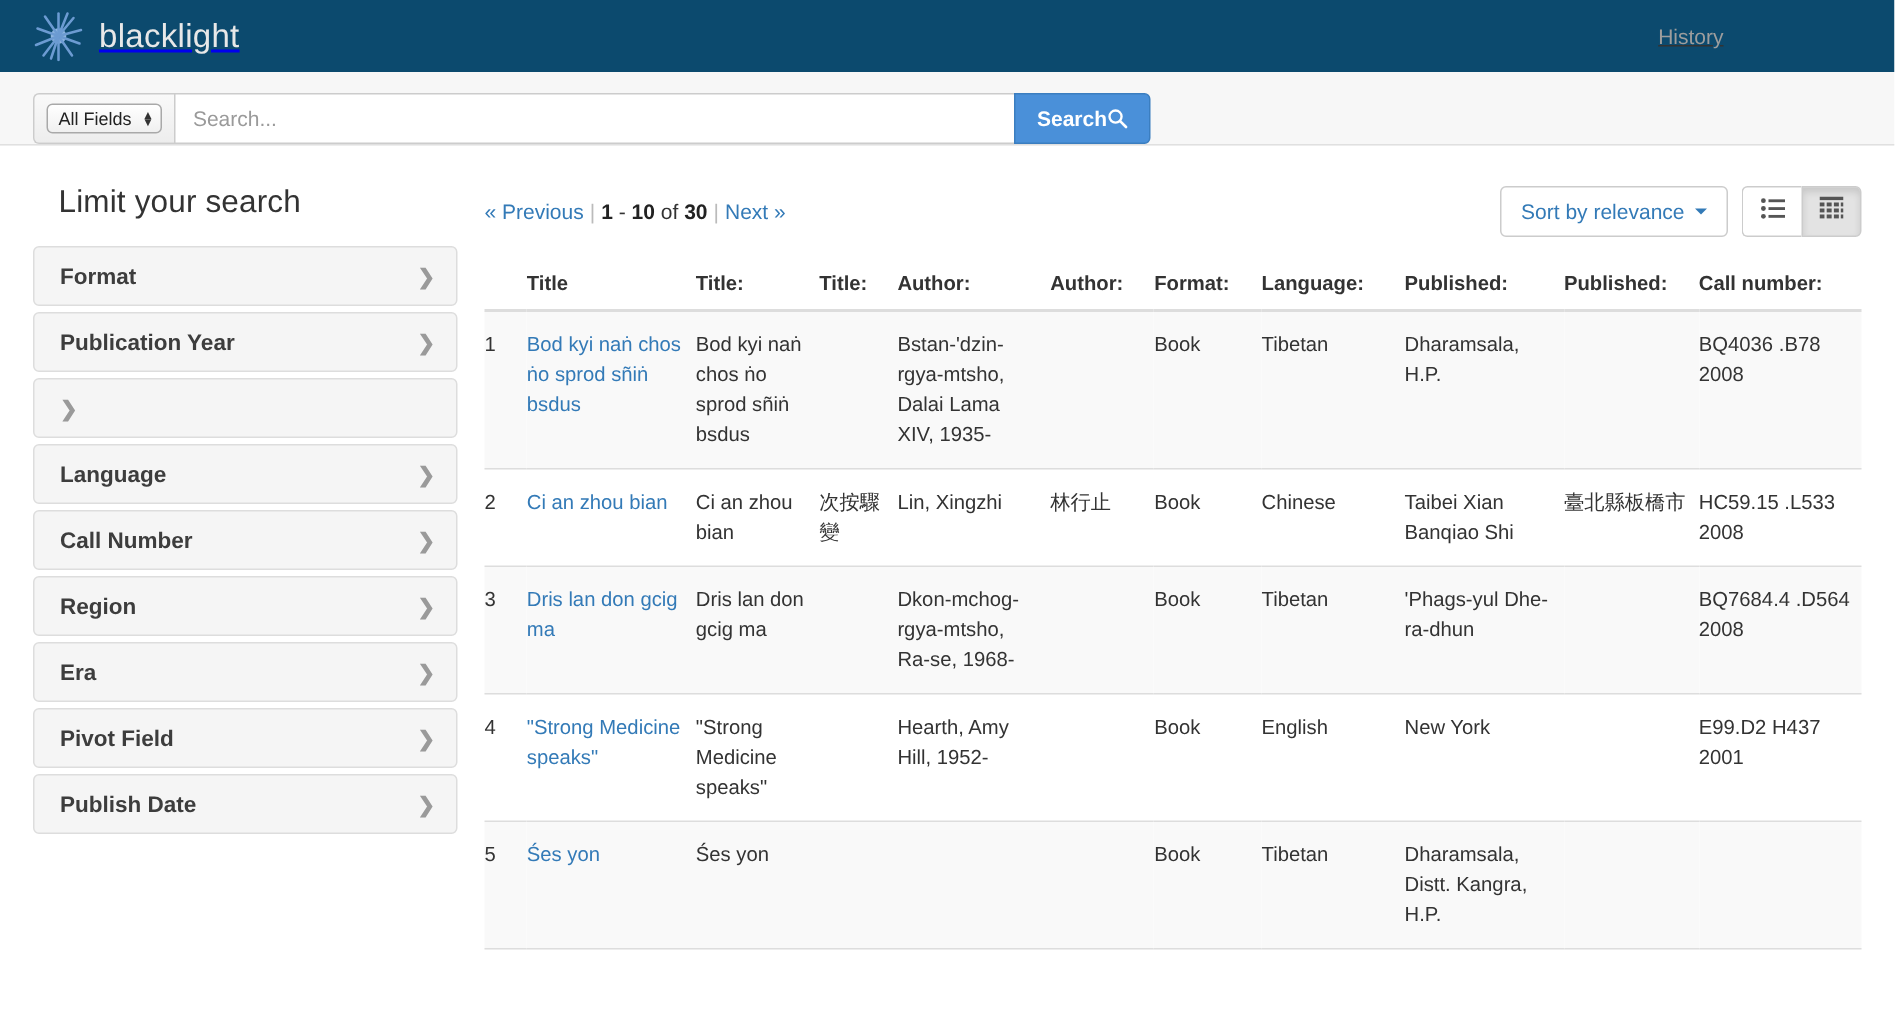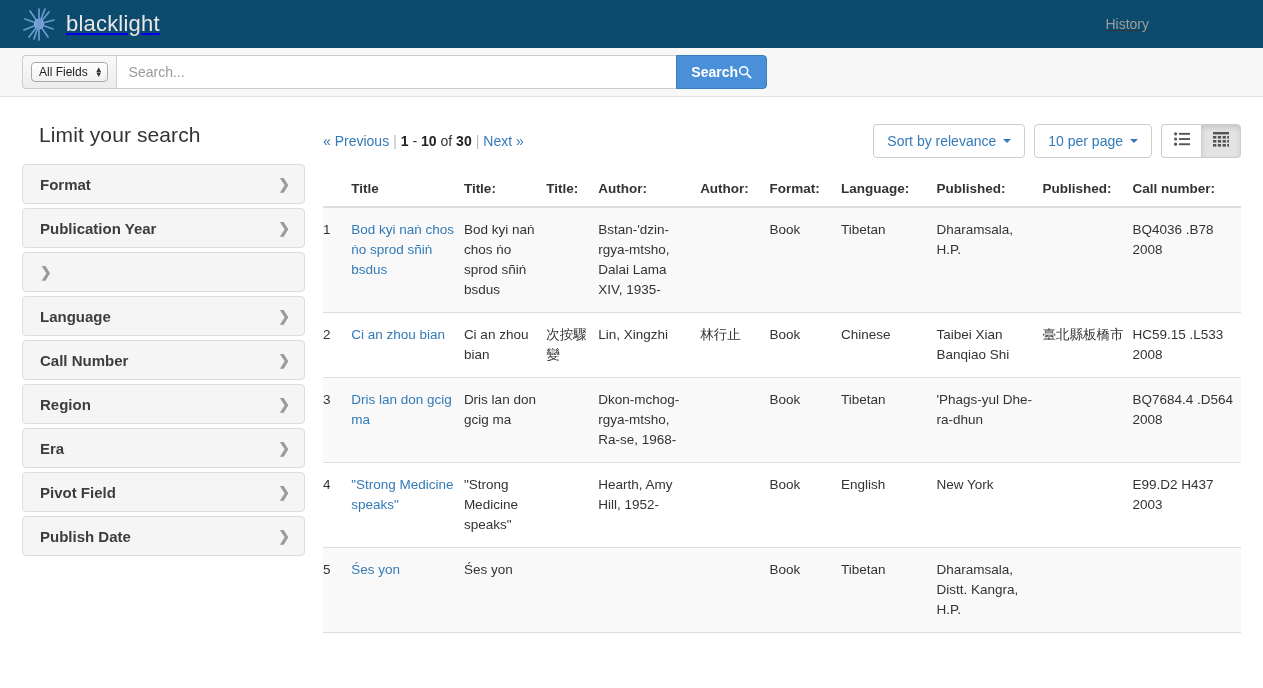--- a/index.html
+++ b/index.html
@@ -48,21 +48,21 @@
     text-decoration: none;
     padding: 6px 12px;
   }
 
   
   .searchbar-wrap {
     background: #f7f7f7;
     border-bottom: 1px solid #e0e0e0;
     height: 49px;
     display: flex;
-    align-items: center;
+    align-items: flex-end;
     padding: 0 22px;
   }
   .search-group {
     display: flex;
     align-items: stretch;
     height: 34px;
     width: 100%;
     max-width: 745px;
   }
   .select-addon {
@@ -363,24 +363,20 @@
         <a href="#">« Previous</a><span class="sep">|</span><b>1</b>
         <span>-</span>
         <b>10</b>
         <span>of</span>
         <b>30</b><span class="sep">|</span><a href="#">Next »</a>
       </div>
 
       <div class="toolbar-right">
         <div class="btn-dropdown">
           <span>Sort by relevance</span>
-          <span class="caret"></span>
-        </div>
-        <div class="btn-dropdown">
-          <span>10 per page</span>
           <span class="caret"></span>
         </div>
         <div class="view-group">
           <div class="view-btn">
             <span>
               <svg width="16" height="14" viewBox="0 0 16 14">
                 <g fill="#555">
                   <circle cx="1.6" cy="1.8" r="1.6"></circle>
                     <rect x="5" y=".9" width="11" height="1.9"></rect>
                   <circle cx="1.6" cy="7" r="1.6"></circle>
@@ -489,21 +485,21 @@
             <td class="counter">4</td>
             <td><a href="#">"Strong Medicine speaks"</a></td>
             <td>"Strong Medicine speaks"</td>
             <td></td>
             <td>Hearth, Amy Hill, 1952-</td>
             <td></td>
             <td>Book</td>
             <td>English</td>
             <td>New York</td>
             <td></td>
-            <td>E99.D2 H437 2003</td>
+            <td>E99.D2 H437 2001</td>
           </tr>
           <tr>
             <td class="counter">5</td>
             <td><a href="#">Śes yon</a></td>
             <td>Śes yon</td>
             <td></td>
             <td></td>
             <td></td>
             <td>Book</td>
             <td>Tibetan</td>

